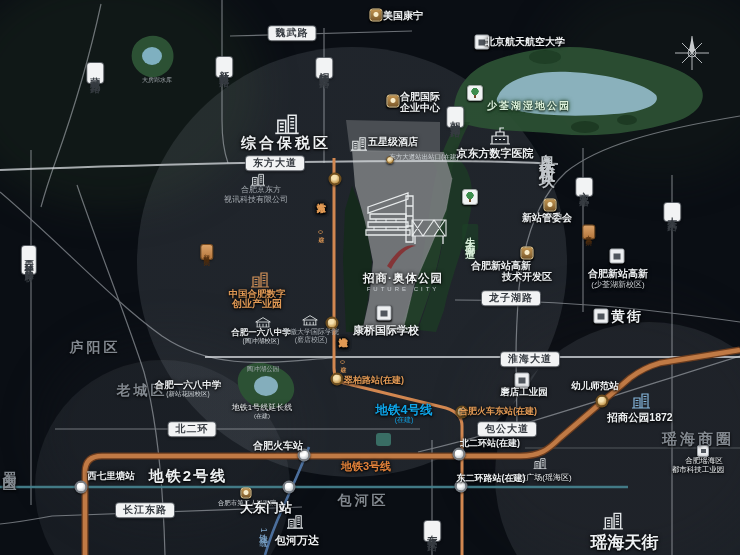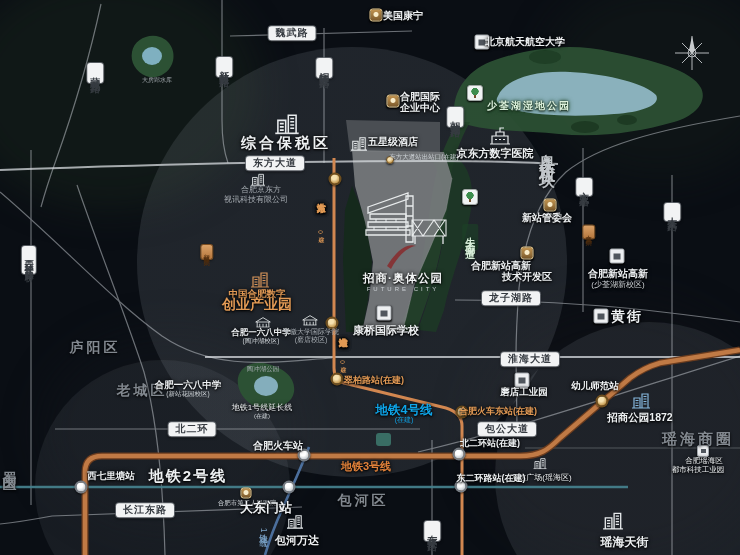--- a/index.html
+++ b/index.html
@@ -264,34 +264,34 @@
   <div class="lbl poi" style="left:547px;top:218px;">新站管委会</div>
   <div class="lbl poi" style="left:501px;top:266px;">合肥新站高新</div>
   <div class="lbl poi" style="left:527px;top:277px;">技术开发区</div>
   <div class="lbl poi" style="left:618px;top:274px;">合肥新站高新</div>
   <div class="lbl poi sm" style="left:618px;top:285px;font-size:8px;">(少荃湖新校区)</div>
   <div class="lbl poi" style="left:627px;top:316px;font-size:14px;letter-spacing:2px;">黄街</div>
   <div class="lbl poi big" style="left:286px;top:143px;">综合保税区</div>
   <div class="lbl gry" style="left:261px;top:190px;">合肥京东方</div>
   <div class="lbl gry" style="left:256px;top:200px;">视讯科技有限公司</div>
   <div class="lbl poi org" style="left:257px;top:294px;font-size:9.5px;">中国合肥数字</div>
-  <div class="lbl poi org" style="left:257px;top:304px;font-size:14px;">创业产业园</div>
+  <div class="lbl poi org" style="left:257px;top:304px;font-size:10px;">创业产业园</div>
   <div class="lbl poi" style="left:261px;top:333px;font-size:8.5px;">合肥一六八中学</div>
   <div class="lbl sm" style="left:261px;top:341px;font-size:6.5px;">(陶冲湖校区)</div>
   <div class="lbl gry" style="left:311px;top:332px;font-size:7px;">安徽大学国际学院</div>
   <div class="lbl gry" style="left:311px;top:340px;font-size:7px;">(磨店校区)</div>
   <div class="lbl poi" style="left:386px;top:330px;font-size:11px;">康桥国际学校</div>
   <div class="lbl poi" style="left:188px;top:385px;font-size:9.5px;">合肥一六八中学</div>
   <div class="lbl sm" style="left:188px;top:394px;font-size:6.5px;">(新站花园校区)</div>
   <div class="lbl poi" style="left:524px;top:392px;font-size:9.5px;">磨店工业园</div>
   <div class="lbl poi" style="left:640px;top:417px;font-size:10.5px;">招商公园1872</div>
   <div class="lbl poi" style="left:541px;top:478px;font-size:8px;font-weight:normal;">万达广场(瑶海区)</div>
   <div class="lbl poi" style="left:704px;top:461px;font-size:7.5px;font-weight:normal;">合肥瑶海区</div>
   <div class="lbl poi" style="left:698px;top:470px;font-size:7.5px;font-weight:normal;">都市科技工业园</div>
-  <div class="lbl poi" style="left:617px;top:543px;font-size:12px;padding-left:15px;">瑶海天街</div>
+  <div class="lbl poi" style="left:617px;top:543px;font-size:17px;padding-left:15px;">瑶海天街</div>
   <div class="lbl poi" style="left:297px;top:540px;font-size:11px;">包河万达</div>
   <div class="lbl sm" style="left:247px;top:503px;font-size:6.5px;">合肥市第二人民医院</div>
 
   <div class="lbl poi org vert" style="left:321px;top:196px;font-size:9px;">东方大道站</div>
   <div class="lbl org vert" style="left:321px;top:232px;font-size:6px;">(在建)</div>
   <div class="lbl sm" style="left:424px;top:157px;font-size:6.5px;">东方大道站出站口(在建)</div>
   <div class="lbl poi org vert" style="left:343px;top:331px;font-size:9px;">淮海大道站</div>
   <div class="lbl org vert" style="left:343px;top:362px;font-size:6px;">(在建)</div>
   <div class="lbl poi org" style="left:374px;top:380px;font-size:9px;">翠柏路站(在建)</div>
   <div class="lbl poi org" style="left:498px;top:411px;font-size:9px;">合肥火车东站(在建)</div>

